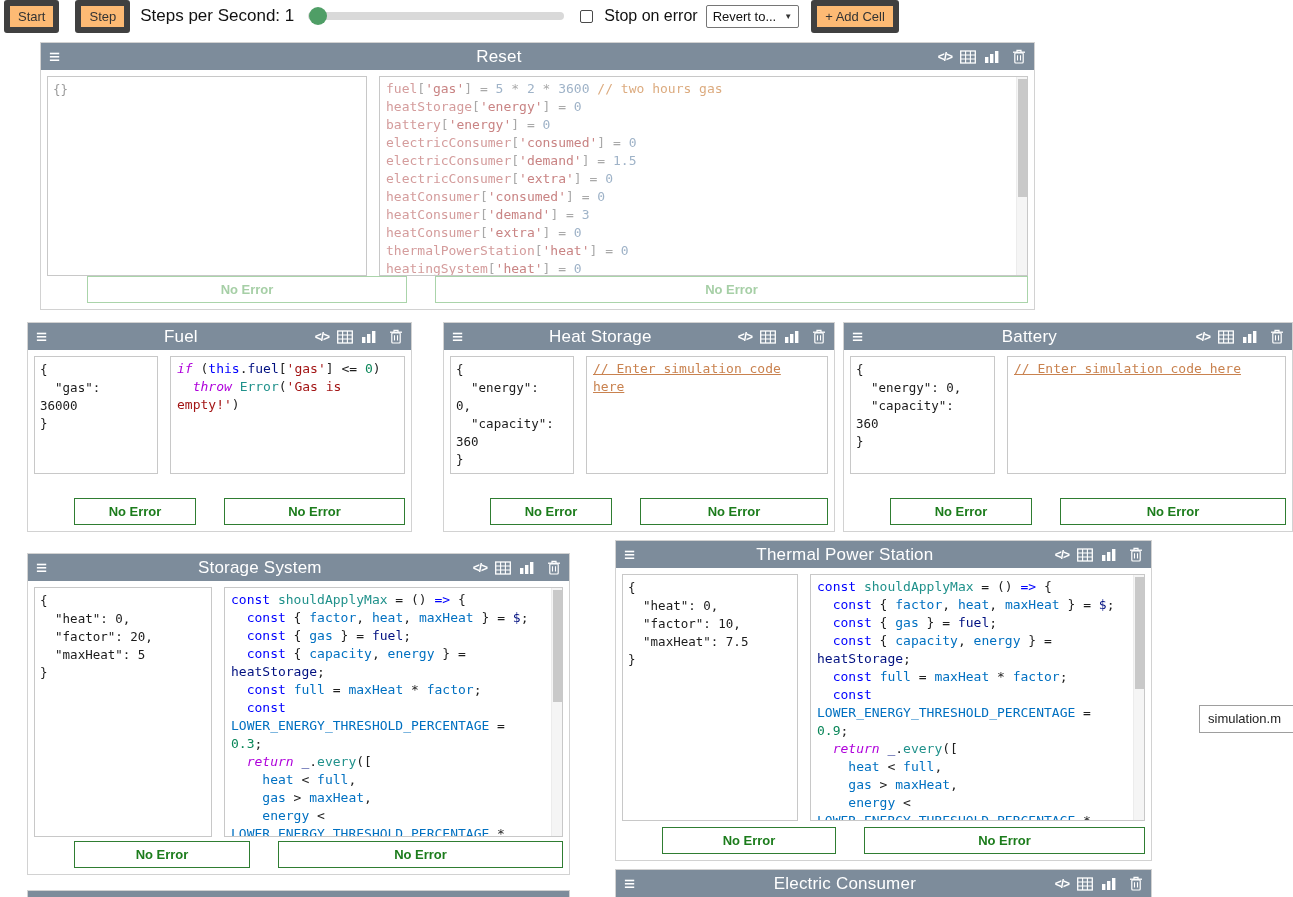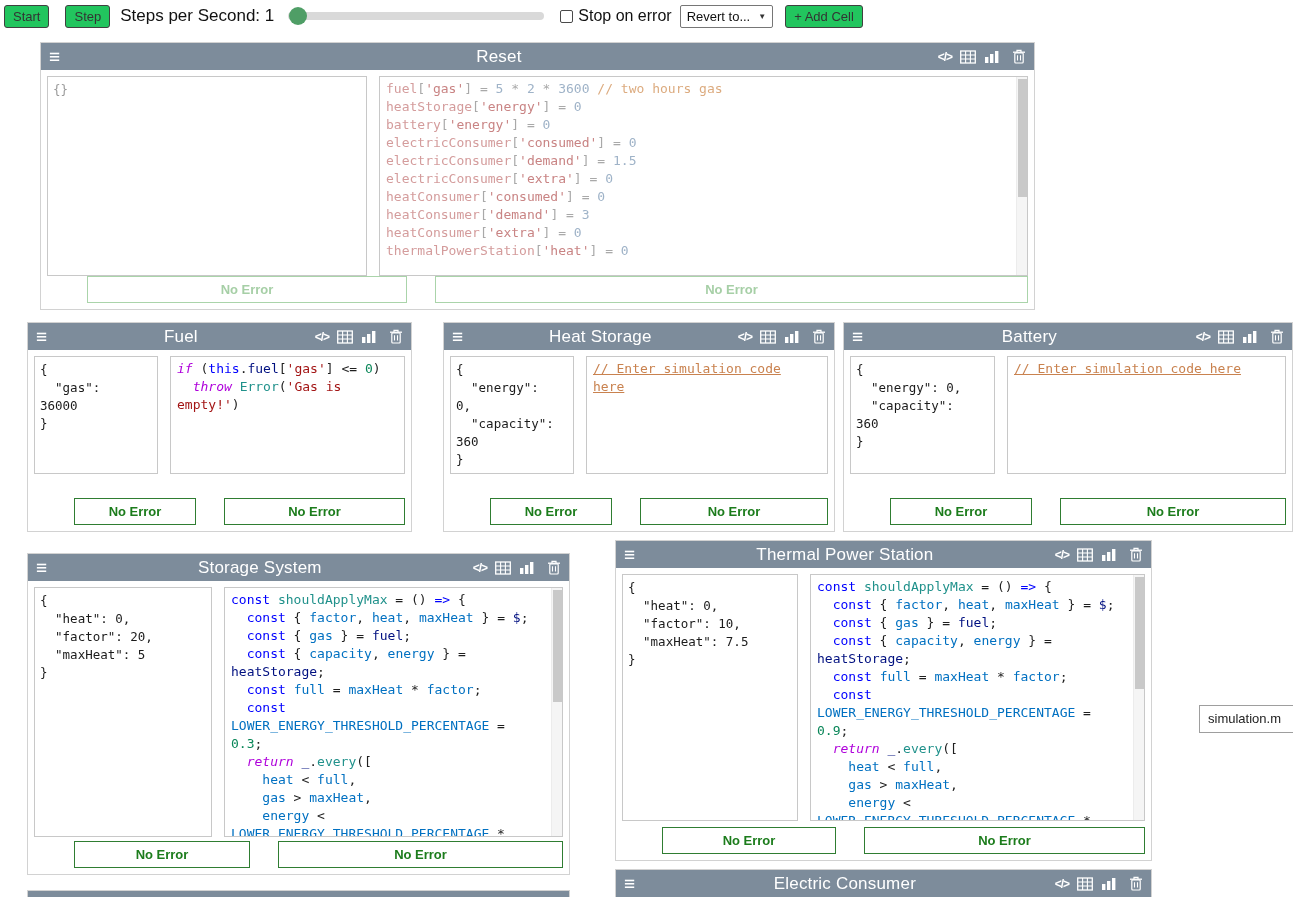--- a/index.html
+++ b/index.html
@@ -3,21 +3,21 @@
 <meta charset="utf-8">
 <style>
   * { box-sizing: border-box; margin: 0; padding: 0; }
   html, body { width: 1293px; height: 897px; overflow: hidden; background: #fff;
     font-family: "Liberation Sans", sans-serif; }
   .page { position: relative; width: 1293px; height: 897px; overflow: hidden; background: #fff; }
 
   
   .toolbar { position: absolute; left: 0; top: 0; width: 100%; height: 32px;
     display: flex; align-items: center; padding-left: 4px; }
-  .btn { border: 1px solid #404040; background: #22c55e; border-radius: 3px;
+  .btn { border: 6px solid #404040; background: #fdba74; border-radius: 3px;
     padding: 3px 8px; font-size: 13px; color: #333; cursor: pointer; white-space: nowrap; }
   .tb-label { font-size: 17px; color: #111; white-space: nowrap; }
   .slider { position: relative; width: 256px; height: 8px; background: #d9d9d9;
     border-radius: 4px; margin-left: 14px; flex: none; }
   .slider-thumb { position: absolute; left: 1px; top: 50%; transform: translateY(-50%);
     width: 18px; height: 18px; border-radius: 50%; background: #4f9e66; }
   .checkbox { width: 13px; height: 13px; border: 1.5px solid #4a4a4a; background: #fff;
     border-radius: 2px; flex: none; }
   .select { display: inline-flex; align-items: center; gap: 8px; border: 1px solid #767676;
     border-radius: 2px; background: #fff; padding: 2px 6px; font-size: 13px; color: #111; height: 23px; }
@@ -82,21 +82,21 @@
 <div class="page">
 
   <div class="toolbar">
     <button class="btn">Start</button>
     <button class="btn" style="margin-left:16px">Step</button>
     <span class="tb-label" style="margin-left:10px">Steps per Second: 1</span>
     <span class="slider">
       <span class="slider-thumb"></span>
     </span>
     <span class="checkbox" style="margin-left:16px"></span>
-    <span class="tb-label" style="margin-left:5px;font-size:16px">Stop on error</span>
+    <span class="tb-label" style="margin-left:11px;font-size:16px">Stop on error</span>
     <span class="select" style="margin-left:8px">
       <span>Revert to...</span>
       <span class="caret">▼</span>
     </span>
     <button class="btn" style="margin-left:12px">+ Add Cell</button>
   </div>
 
   <section class="cell" style="left:40px;top:42px;width:995px;height:268px">
     <header class="cell-header">
       <span class="hamburger">≡</span>
@@ -133,20 +133,21 @@
             <div class="cl"><span class="tk-ri">fuel</span><span class="tk-rp">[</span><span class="tk-rs">'gas'</span><span class="tk-rp">] = </span><span class="tk-rn">5</span><span class="tk-rp"> * </span><span class="tk-rn">2</span><span class="tk-rp"> * </span><span class="tk-rn">3600</span><span class="tk-rp"> </span><span class="tk-rc">// two hours gas</span></div>
             <div class="cl"><span class="tk-ri">heatStorage</span><span class="tk-rp">[</span><span class="tk-rs">'energy'</span><span class="tk-rp">] = </span><span class="tk-rn">0</span></div>
             <div class="cl"><span class="tk-ri">battery</span><span class="tk-rp">[</span><span class="tk-rs">'energy'</span><span class="tk-rp">] = </span><span class="tk-rn">0</span></div>
             <div class="cl"><span class="tk-ri">electricConsumer</span><span class="tk-rp">[</span><span class="tk-rs">'consumed'</span><span class="tk-rp">] = </span><span class="tk-rn">0</span></div>
             <div class="cl"><span class="tk-ri">electricConsumer</span><span class="tk-rp">[</span><span class="tk-rs">'demand'</span><span class="tk-rp">] = </span><span class="tk-rn">1.5</span></div>
             <div class="cl"><span class="tk-ri">electricConsumer</span><span class="tk-rp">[</span><span class="tk-rs">'extra'</span><span class="tk-rp">] = </span><span class="tk-rn">0</span></div>
             <div class="cl"><span class="tk-ri">heatConsumer</span><span class="tk-rp">[</span><span class="tk-rs">'consumed'</span><span class="tk-rp">] = </span><span class="tk-rn">0</span></div>
             <div class="cl"><span class="tk-ri">heatConsumer</span><span class="tk-rp">[</span><span class="tk-rs">'demand'</span><span class="tk-rp">] = </span><span class="tk-rn">3</span></div>
             <div class="cl"><span class="tk-ri">heatConsumer</span><span class="tk-rp">[</span><span class="tk-rs">'extra'</span><span class="tk-rp">] = </span><span class="tk-rn">0</span></div>
             <div class="cl"><span class="tk-ri">thermalPowerStation</span><span class="tk-rp">[</span><span class="tk-rs">'heat'</span><span class="tk-rp">] = </span><span class="tk-rn">0</span></div>
+            <div class="cl"><span class="tk-ri">heatingSystem</span><span class="tk-rp">[</span><span class="tk-rs">'heat'</span><span class="tk-rp">] = </span><span class="tk-rn">0</span></div>
           </div>
         <span class="sb-track">
             <span class="sb-thumb" style="height:118px"></span>
           </span>
       </div>
     </div>
     <div class="errors">
       <div class="errbox fresh" style="width:320px">No Error</div>
       <div class="errbox fresh grow">No Error</div>
     </div>

